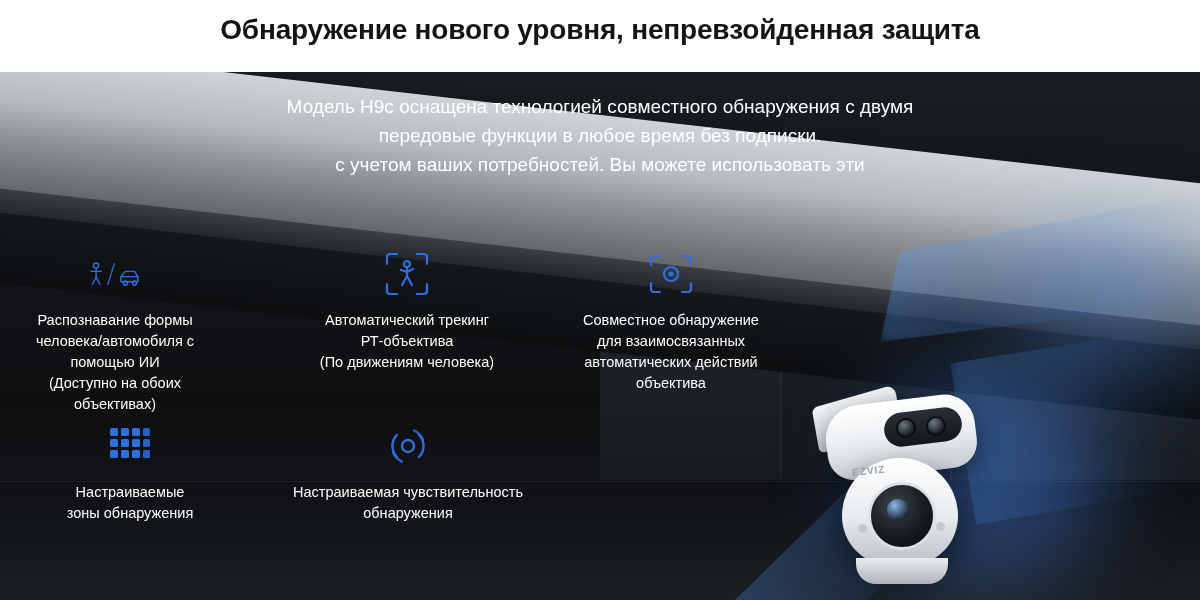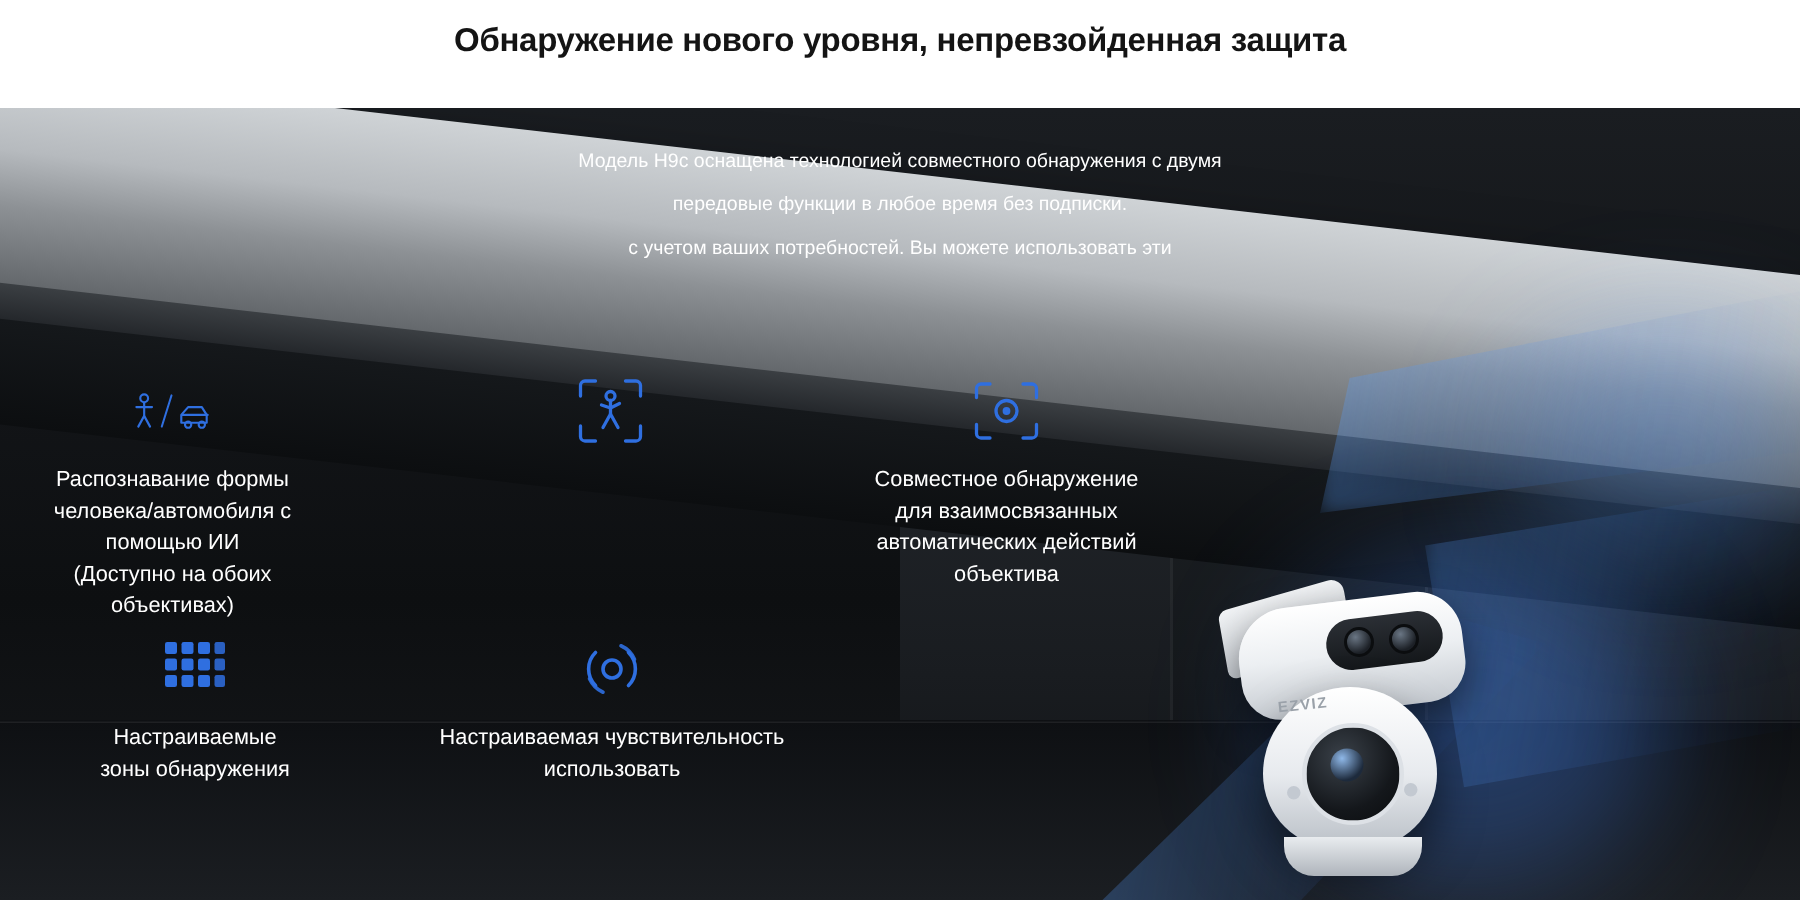--- a/index.html
+++ b/index.html
@@ -186,31 +186,31 @@
     background: linear-gradient(180deg,#e9ecef 0%, #aeb4bb 100%);
     border-radius: 0 0 20px 20px;
   }
 
   
   .heading {
     position: absolute;
     left: 0; top: 14px;
     width: 1200px;
     text-align: center;
-    font-size: 22px;
+    font-size: 28px;
     font-weight: bold;
     color: #141414;
     letter-spacing: -0.2px;
   }
   .intro {
     position: absolute;
     left: 200px; top: 92px;
     width: 800px;
     text-align: center;
-    font-size: 13px;
+    font-size: 19px;
     line-height: 29px;
     color: #ffffff;
   }
   .intro p { margin: 0; }
 
   
   .features { position: absolute; left: 0; top: 232px; width: 1200px; height: 300px; padding-left: 48px; }
   .feature { position: absolute; }
   .feature .ficon {
     width: 56px; height: 52px;
@@ -310,20 +310,23 @@
           <path d="M3 13 V6 a3 3 0 0 1 3 -3 h7"></path>
           <path d="M33 3 h7 a3 3 0 0 1 3 3 v7"></path>
           <path d="M43 33 v7 a3 3 0 0 1 -3 3 h-7"></path>
           <path d="M13 43 H6 a3 3 0 0 1 -3 -3 v-7"></path>
           <circle cx="23" cy="13" r="3"></circle>
           <path d="M23 16 v9"></path>
           <path d="M17 19 l6 2 l6 -3"></path>
           <path d="M23 25 l-5 9 M23 25 l5 9"></path>
         </svg>
       </div>
+      <div class="flabel">Автоматический трекинг
+РТ-объектива
+(По движениям человека)</div>
     </div>
 
     <div class="feature f3">
       <div class="ficon">
         <svg width="46" height="42" viewBox="0 0 46 42" fill="none" stroke="#2f6fe0" stroke-width="2.2" stroke-linecap="round" stroke-linejoin="round">
           <path d="M3 12 V6 a3 3 0 0 1 3 -3 h6"></path>
           <path d="M34 3 h6 a3 3 0 0 1 3 3 v6"></path>
           <path d="M43 30 v6 a3 3 0 0 1 -3 3 h-6"></path>
           <path d="M12 39 H6 a3 3 0 0 1 -3 -3 v-6"></path>
           <circle cx="23" cy="21" r="7"></circle>
@@ -363,17 +366,17 @@
       <div class="ficon">
         <svg width="44" height="44" viewBox="0 0 44 44" fill="none" stroke="#2f6fe0" stroke-width="2.4" stroke-linecap="round">
           <circle cx="22" cy="22" r="6"></circle>
           <path d="M33 11 a15.5 15.5 0 0 1 0 22"></path>
           <path d="M11 33 a15.5 15.5 0 0 1 0 -22"></path>
           <path d="M28 6.5 a18 18 0 0 1 9 9" opacity="0.9"></path>
           <path d="M16 37.5 a18 18 0 0 1 -9 -9" opacity="0.9"></path>
         </svg>
       </div>
       <div class="flabel">Настраиваемая чувствительность
-использовать</div>
+обнаружения</div>
     </div>
 
   </div>
 </div>
 
 </body></html>

